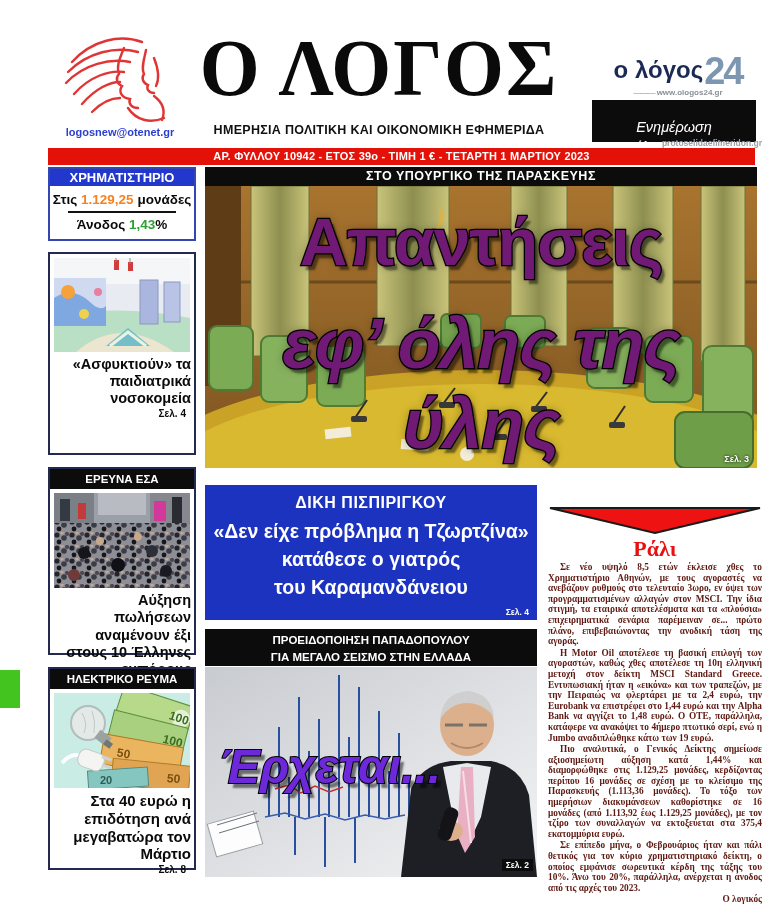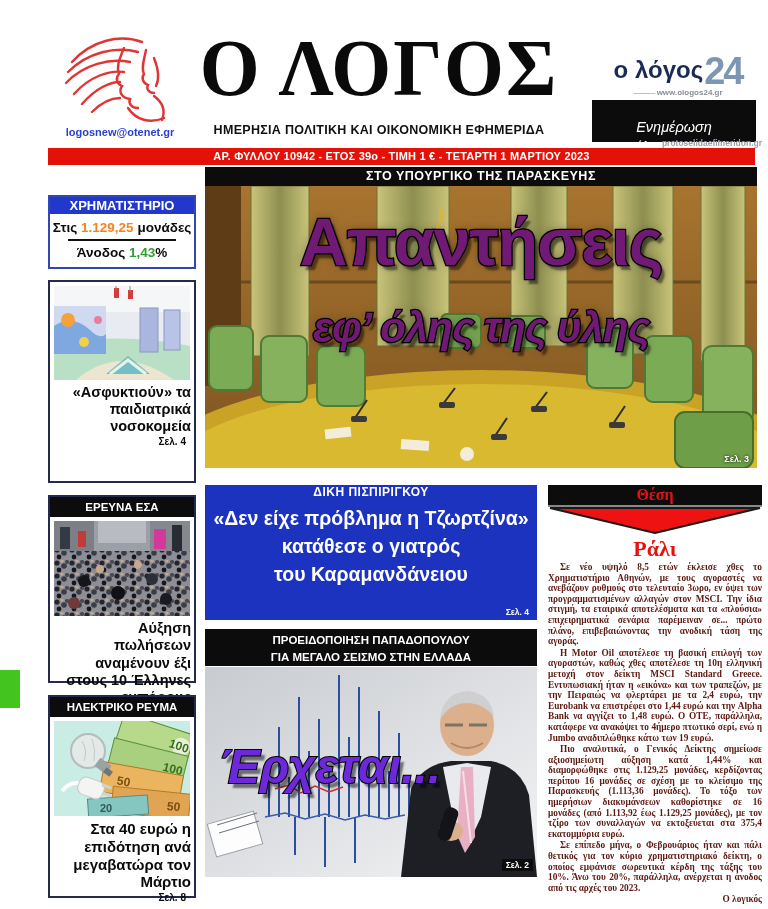--- a/index.html
+++ b/index.html
@@ -18,21 +18,21 @@
   .weblogo .two4{color:#7d97b2;font-size:38px;font-weight:900;letter-spacing:-2px;vertical-align:-6px;margin-left:1px;}
   .weburl{left:598px;top:88px;width:160px;text-align:center;color:#8a9096;font-size:8px;font-weight:bold;}
   .weburl .dash{letter-spacing:-1px;color:#aab0b6;}
   .tagline{left:592px;top:100px;width:164px;height:42px;background:#0c0c0c;color:#fff;
       font-style:italic;font-size:14.5px;text-align:center;line-height:1.35;padding-top:18px;box-sizing:border-box;}
   .watermark{right:6px;top:138px;color:#9aa0a8;font-size:8.5px;font-weight:bold;}
   .issue-bar{left:48px;top:148px;width:707px;height:17px;background:#e31108;color:#fff;
       font-weight:bold;font-size:11px;text-align:center;line-height:17px;letter-spacing:.2px;}
 
   
-  .lbox{left:48px;width:148px;background:#fff;border:2px solid #23294f;box-sizing:border-box;margin-top:28px;}
+  .lbox{left:48px;width:148px;background:#fff;border:2px solid #23294f;box-sizing:border-box;}
   .lbox .bhead{background:#0c0c0c;color:#fff;font-weight:bold;text-align:center;padding:3px 2px;line-height:1.25;}
   .lbox .bimg{display:block;margin:4px auto 0 auto;}
   .lbox .bheadline{font-weight:bold;color:#0a0a0a;text-align:right;line-height:1.18;padding:4px 3px 0 14px;}
   .lbox .bpage{text-align:right;font-weight:bold;font-size:10px;color:#0a0a0a;padding:1px 8px 3px 0;}
 
   .stockbox{top:167px;height:74px;border:2px solid #3346b4;}
   .stockbox .shead{background:#2238cc;color:#fff;font-weight:bold;font-size:13px;text-align:center;line-height:17px;height:17px;}
   .stockline{text-align:center;font-weight:bold;font-size:13.5px;color:#0a0a0a;margin-top:6px;}
   .stockline .pts{color:#f5821f;}
   .stockline .chg{color:#2f9e33;}
@@ -51,26 +51,26 @@
   .green-square{left:0;top:670px;width:20px;height:38px;background:#43c41f;}
 
   
   .kicker{background:#0c0c0c;color:#fff;font-weight:bold;text-align:center;}
   .main-kicker{left:205px;top:167px;width:552px;height:19px;font-size:12.5px;line-height:19px;letter-spacing:.5px;}
   .hero{left:205px;top:186px;width:552px;height:282px;overflow:hidden;}
   .hero-headline{position:absolute;width:100%;text-align:center;color:#701a75;font-weight:bold;
       -webkit-text-stroke:2.5px #000;paint-order:stroke fill;
       text-shadow:4px 5px 2px rgba(0,0,0,.45), 0 0 10px rgba(0,0,0,.35);}
   .hh1{top:18px;font-size:66px;letter-spacing:-1px;}
-  .hh2{top:118px;font-size:42px;font-style:italic;letter-spacing:-1px;}
+  .hh2{top:118px;font-size:70px;font-style:italic;letter-spacing:-1px;}
   .hero-page{position:absolute;right:8px;bottom:4px;color:#fff;font-weight:bold;font-size:9px;text-shadow:0 0 3px #000;}
 
   
   .courtbox{left:205px;top:485px;width:332px;height:135px;background:#1c33c0;color:#fff;text-align:center;}
-  .court-kicker{font-weight:bold;font-size:12px;letter-spacing:.5px;text-align:center;}
+  .court-kicker{font-weight:bold;font-size:16px;letter-spacing:.5px;padding-top:9px;text-align:center;}
   .court-l1{font-weight:bold;font-size:19.5px;margin-top:8px;}
   .court-l2{font-weight:bold;font-size:19.5px;margin-top:5px;}
   .court-l3{font-weight:bold;font-size:19.5px;margin-top:5px;}
   .court-page{position:absolute;right:8px;bottom:3px;font-weight:bold;font-size:8.5px;}
 
   
   .warnbar{left:205px;top:629px;width:332px;height:37px;font-size:11.5px;line-height:1.45;padding-top:3px;box-sizing:border-box;}
   .quake{left:205px;top:667px;width:332px;height:210px;overflow:hidden;}
   .quake-headline{position:absolute;left:14px;top:72px;color:#6d28d9;font-weight:bold;font-style:italic;font-size:48px;
       -webkit-text-stroke:2px #000;paint-order:stroke fill;
@@ -356,21 +356,20 @@
         <path d="M240,58 h18 M264,58 h18" stroke="#7a7468" stroke-width="3" fill="none"></path>
         <path d="M246,76 q16,10 32,0" stroke="#b08868" stroke-width="2" fill="none"></path>
         <ellipse cx="246" cy="164" rx="12" ry="10" fill="#dcb08c"></ellipse>
         <rect x="236" y="140" width="14" height="34" rx="6" fill="#141418" transform="rotate(18 243 157)"></rect>
       </g>
     </svg>
     <div class="quake-headline">Έρχεται...</div>
     <div class="quake-page">Σελ. 2</div>
   </div>
 
-  <div class="abs op-bar">Θέση</div>
   <svg class="abs op-tri" viewBox="0 0 214 27">
     <polygon points="2,1 212,1 107,26" fill="#ee1212" stroke="#1a1a1a" stroke-width="2"></polygon>
   </svg>
   <div class="abs op-title">Ράλι</div>
   <div class="abs op-body">
     <p>Σε νέο υψηλό 8,5 ετών έκλεισε χθες το Χρηματιστήριο Αθηνών, με τους αγοραστές να ανεβάζουν ρυθμούς στο τελευταίο 3ωρο, εν όψει των προγραμματισμένων αλλαγών στον MSCI. Την ίδια στιγμή, τα εταιρικά αποτελέσματα και τα «πλούσια» επιχειρηματικά σενάρια παρέμειναν σε... πρώτο πλάνο, επιβεβαιώνοντας την ανοδική τάση της αγοράς.</p>
     <p>Η Motor Oil αποτέλεσε τη βασική επιλογή των αγοραστών, καθώς χθες αποτέλεσε τη 10η ελληνική μετοχή στον δείκτη MSCI Standard Greece. Εντυπωσιακή ήταν η «εικόνα» και των τραπεζών, με την Πειραιώς να φλερτάρει με τα 2,4 ευρώ, την Eurobank να επιστρέφει στο 1,44 ευρώ και την Alpha Bank να αγγίζει το 1,48 ευρώ. Ο ΟΤΕ, παράλληλα, κατάφερε να ανακόψει το 4ήμερο πτωτικό σερί, ενώ η Jumbo αναδιπλώθηκε κάτω των 19 ευρώ.</p>
     <p>Πιο αναλυτικά, ο Γενικός Δείκτης σημείωσε αξιοσημείωτη αύξηση κατά 1,44% και διαμορφώθηκε στις 1.129,25 μονάδες, κερδίζοντας περίπου 16 μονάδες σε σχέση με το κλείσιμο της Παρασκευής (1.113,36 μονάδες). Το τόξο των ημερήσιων διακυμάνσεων καθορίστηκε σε 16 μονάδες (από 1.113,92 έως 1.129,25 μονάδες), με τον τζίρο των συναλλαγών να εκτοξεύεται στα 375,4 εκατομμύρια ευρώ.</p>
     <p>Σε επίπεδο μήνα, ο Φεβρουάριος ήταν και πάλι θετικός για τον κύριο χρηματιστηριακό δείκτη, ο οποίος εμφάνισε σωρευτικά κέρδη της τάξης του 10%. Άνω του 20%, παράλληλα, ανέρχεται η άνοδος από τις αρχές του 2023.</p>
     <p class="op-sign">Ο λογικός</p>

